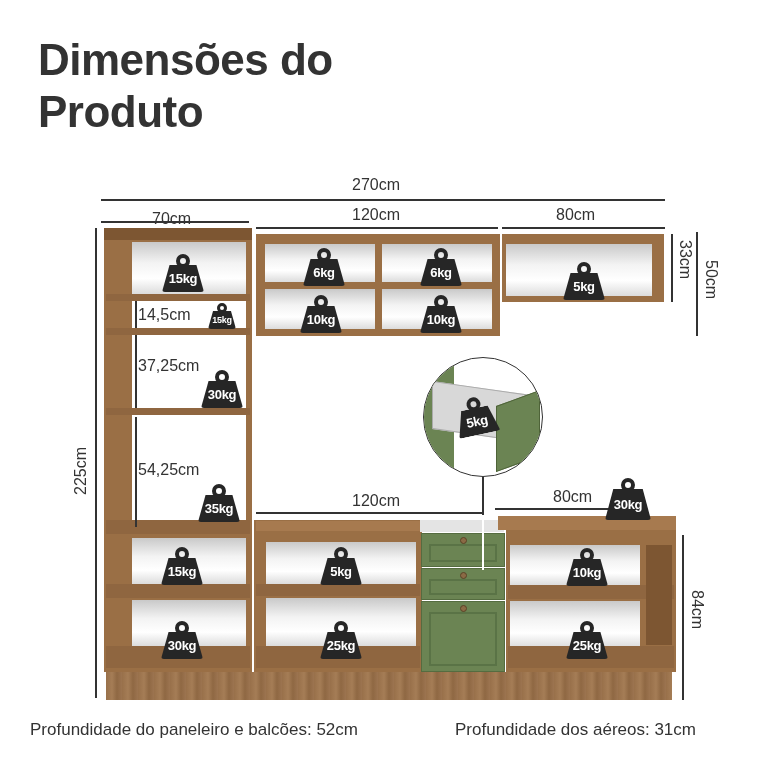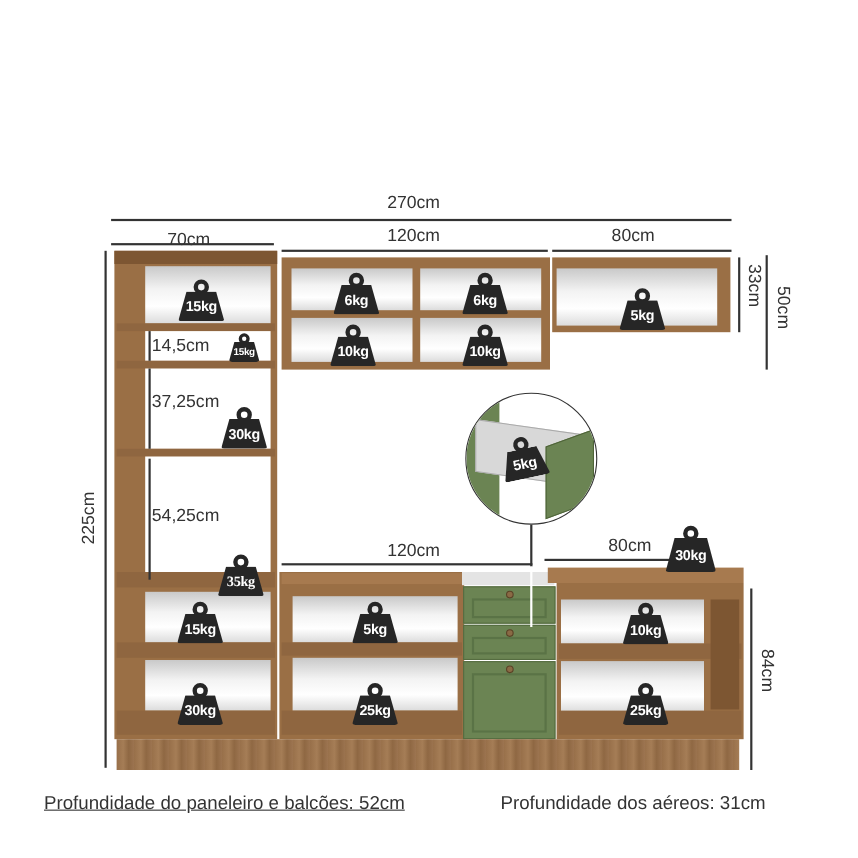--- a/index.html
+++ b/index.html
@@ -41,20 +41,22 @@
 
   .pointer-line { position: absolute; border-left: 2px solid #333; }
   .pointer-line.white { border-left-color: #fff; }
 
   .footnote { position: absolute; top: 720px; font-size: 17px; color: #333; white-space: nowrap; }
 </style>
 </head>
 <body>
 
 <div class="title">
+  <div>Dimensões do</div>
+  <div>Produto</div>
 </div>
 
 <div class="dim-label" style="left:352px; top:176px;">270cm</div>
 <div class="dim-h" style="left:101px; top:199px; width:564px;"></div>
 
 <div class="dim-label" style="left:152px; top:210px;">70cm</div>
 <div class="dim-h" style="left:101px; top:221px; width:148px;"></div>
 
 <div class="dim-label" style="left:352px; top:206px;">120cm</div>
 <div class="dim-h" style="left:256px; top:227px; width:242px;"></div>
@@ -160,21 +162,21 @@
     <div class="body">
       <span>15kg</span>
     </div>
   </div>
 <div class="weight" style="left:201px; top:370px;">
     <div class="ring"></div>
     <div class="body">
       <span>30kg</span>
     </div>
   </div>
-<div class="weight" style="left:198px; top:504px;font-family:Liberation Serif, serif;">
+<div class="weight" style="left:198px; top:484px;">
     <div class="ring"></div>
     <div class="body">
       <span>35kg</span>
     </div>
   </div>
 <div class="weight" style="left:161px; top:547px;">
     <div class="ring"></div>
     <div class="body">
       <span>15kg</span>
     </div>
@@ -250,14 +252,14 @@
       <span>10kg</span>
     </div>
   </div>
 <div class="weight" style="left:566px; top:621px;">
     <div class="ring"></div>
     <div class="body">
       <span>25kg</span>
     </div>
   </div>
 
-<div class="footnote" style="left:40px;text-decoration:underline;">Profundidade do paneleiro e balcões: 52cm</div>
+<div class="footnote" style="left:30px;">Profundidade do paneleiro e balcões: 52cm</div>
 <div class="footnote" style="left:455px;">Profundidade dos aéreos: 31cm</div>
 
 </body></html>

